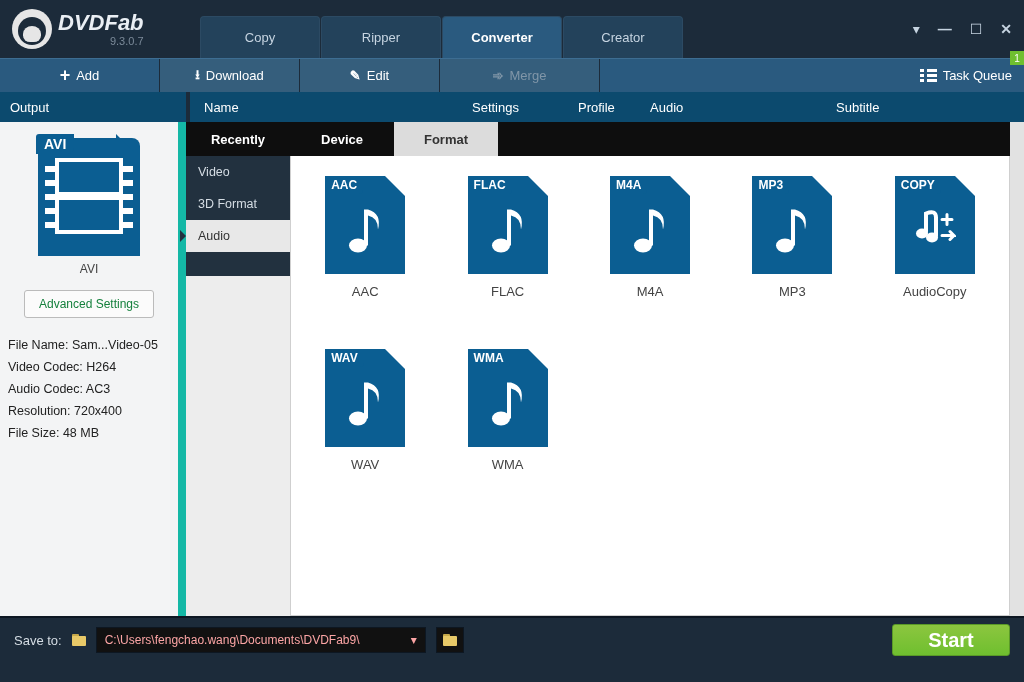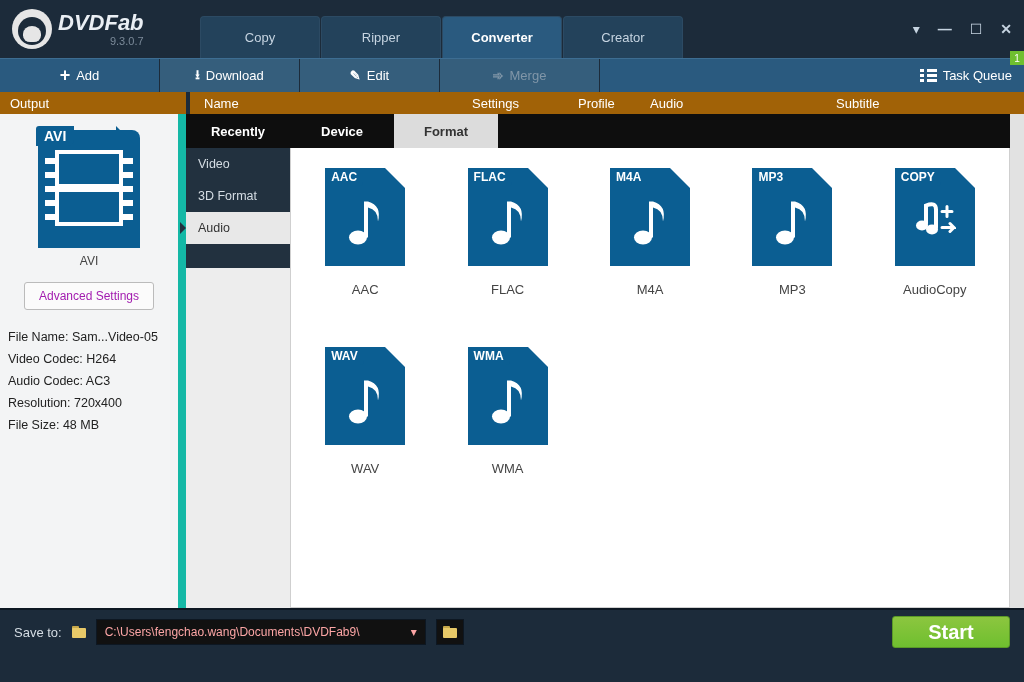--- a/index.html
+++ b/index.html
@@ -21,53 +21,53 @@
 
   .toolbar { height: 34px; background: #2a5a7f; display: flex; position:relative; border-top:1px solid #3d6d92;}
   .tb-btn { height:100%; display:flex; align-items:center; justify-content:center; gap:6px; color:#fff; cursor:pointer; border-right:1px solid #1c2b3a; padding: 0 12px; min-width:140px; background:#355e7c;}
   .tb-btn:first-child{ background:#2a5a7f; min-width:160px;}
   .tb-btn.disabled { color:#8096a8; cursor:default; }
   .tb-btn.merge { min-width:160px; background:#355e7c;}
   .tb-icon { font-weight:bold; display:inline-block; }
   .tb-right { margin-left: auto; display:flex; align-items:center; padding-right:12px; gap:6px; position:relative;}
   .queue-badge { position:absolute; top:-8px; right:0; width:14px; height:14px; background:#6fbf2f; color:#fff; font-size:10px; display:flex; align-items:center; justify-content:center; }
 
-  .col-header { height: 22px; background: #a16207; display:flex; align-items:center; font-size:13px; color:#fff;}
+  .col-header { height: 30px; background: #0c4a6e; display:flex; align-items:center; font-size:13px; color:#fff;}
   .ch-output { width: 186px; padding-left:10px; }
   .ch-sep { width:4px; height:100%; background:#1c2b3a; }
   .ch-name { flex: 1; padding-left: 12px; display:flex; }
   .ch-name > div { display:flex; align-items:center;}
 
   .body-row { display:flex; height: 494px; }
   .left-panel { width: 186px; background: #f3f4f5; color:#333; padding: 10px 8px; height:100%; border-right:8px solid #14b8a6; font-size:12px;}
   .avi-thumb { margin:6px auto 4px; position:relative; width:120px; }
   .avi-label { position:absolute; top:-4px; left:-2px; background:#0b5e92; color:#fff; font-weight:bold; padding:2px 8px; border-top-left-radius:3px; border-bottom-right-radius:6px; font-size:14px;}
   .avi-fold { position:absolute; top:-4px; right:6px; width:0;height:0;border-left:18px solid #0b5e92;border-top:18px solid transparent;}
   .film-icon { width:102px; height:118px; margin:0 auto; background:#0b5e92; border-top-right-radius:8px; position:relative; padding-top:12px;}
   .film-body { width:68px; height:76px; background:#fff; margin: 8px auto 0; position:relative;}
   .film-body::before,.film-body::after{ content:""; position:absolute; top:0; bottom:0; width:10px; background: repeating-linear-gradient(#0b5e92 0 8px,#fff 8px 14px);}
   .film-body::before{ left:-10px;} .film-body::after{ right:-10px;}
   .film-inner{ display:flex; flex-direction:column; height:100%;}
   .film-inner div{flex:1; background:#0b5e92; margin:4px 4px;}
   .avi-caption { text-align:center; margin: 6px 0 14px; color:#444;}
-  .adv-btn { display:block; margin: 0 auto 16px; background:#fbfbfb; color:#a21caf; border:1px solid #bbb; border-radius:3px; width:130px; height:28px; cursor:pointer; font-size:12px;}
+  .adv-btn { display:block; margin: 0 auto 16px; background:#fbfbfb; color:#15803d; border:1px solid #bbb; border-radius:3px; width:130px; height:28px; cursor:pointer; font-size:12px;}
   .left-info { line-height: 22px; font-size:12.5px; color:#222;}
 
   .main-panel { flex:1; background:#ededed; position:relative; height:100%;}
   .dark-tabs { height:34px; background:#0e0e0e; display:flex;}
   .dark-tab { width:104px; display:flex; align-items:center; justify-content:center; color:#fff; font-weight:bold; font-size:13px; cursor:pointer;}
   .dark-tab.active { background:#dcdcdc; color:#333;}
   .sub-body { display:flex; height: calc(100% - 34px);}
   .side-cat { width:104px; background:#22313f; height: 120px;}
   .side-item { height:32px; display:flex; align-items:center; padding-left:12px; color:#d5dde4; cursor:pointer; font-size:12.5px; position:relative;}
   .side-item.active { background:#e8e8e8; color:#333;}
   .side-item.active::before{ content:""; position:absolute; left:-6px; top:10px; width:0;height:0; border-top:6px solid transparent; border-bottom:6px solid transparent; border-left:6px solid #22313f;}
   .format-grid { flex:1; background:#fff; border:1px solid #cfcfcf; border-top:none; padding: 20px 18px; overflow:auto;}
   .grid-wrap { display:grid; grid-template-columns: repeat(5, 1fr); gap: 50px 30px;}
-  .fmt-item { display:flex; flex-direction:column; align-items:center; gap:16px; cursor:pointer;}
+  .fmt-item { display:flex; flex-direction:column; align-items:center; gap:10px; cursor:pointer;}
   .fmt-icon { width: 80px; height: 98px; position:relative;}
   .fmt-badge { position:absolute; top:0; left:0; background:#0b5e92; color:#fff; font-weight:bold; font-size:12px; padding:2px 6px; z-index:2; border-bottom-right-radius:4px;}
   .fmt-fold { position:absolute; top:0; right:0; width:0; height:0; border-left:20px solid #0b5e92; border-top:20px solid #fff; z-index:2;}
   .fmt-body { position:absolute; inset:0; top:0; background:#0b5e92; border-top-right-radius:0;}
   .note { position:absolute; left:50%; top:55%; transform:translate(-50%,-50%);}
   .fmt-caption { color:#444; font-size:13px;}
 
   .right-scroll { width:14px; background:#e2e2e2; height:100%;}
 
   .footer { height: 46px; background:#1c2b3a; display:flex; align-items:center; padding: 0 14px; gap:10px; border-top:2px solid #0d1722;}

